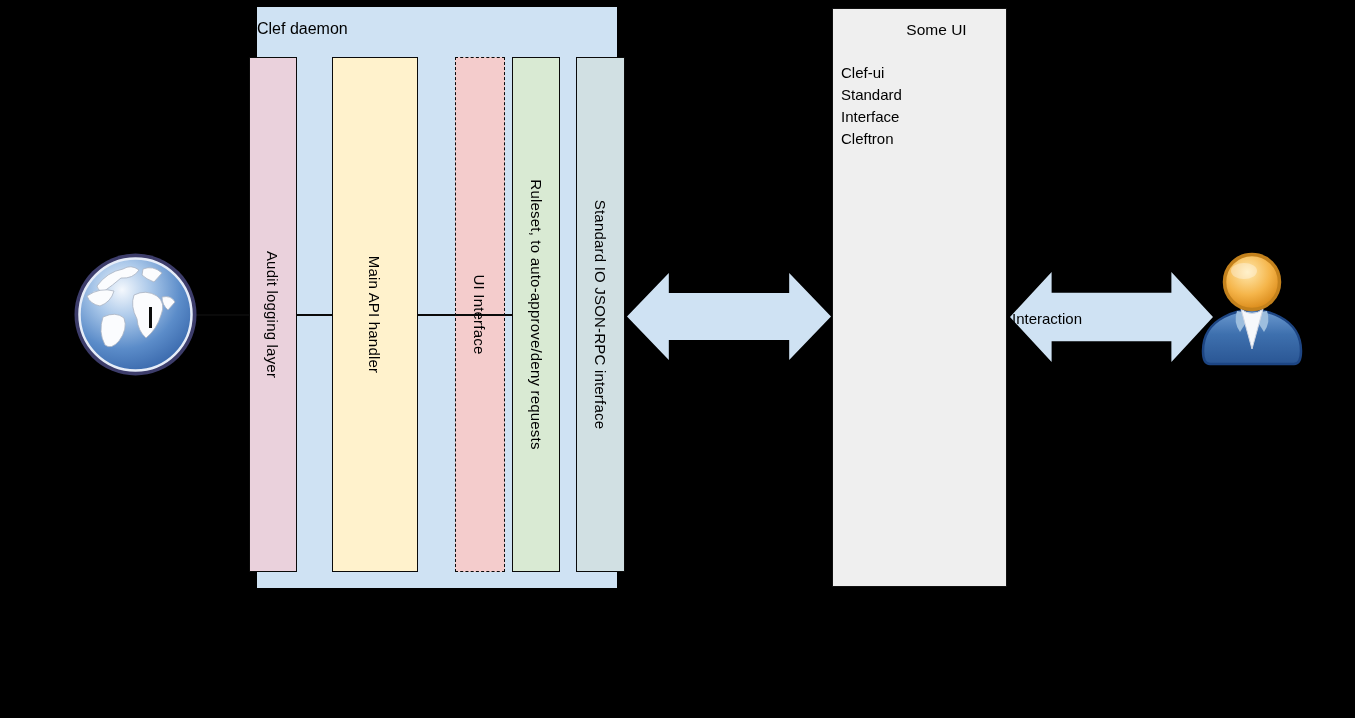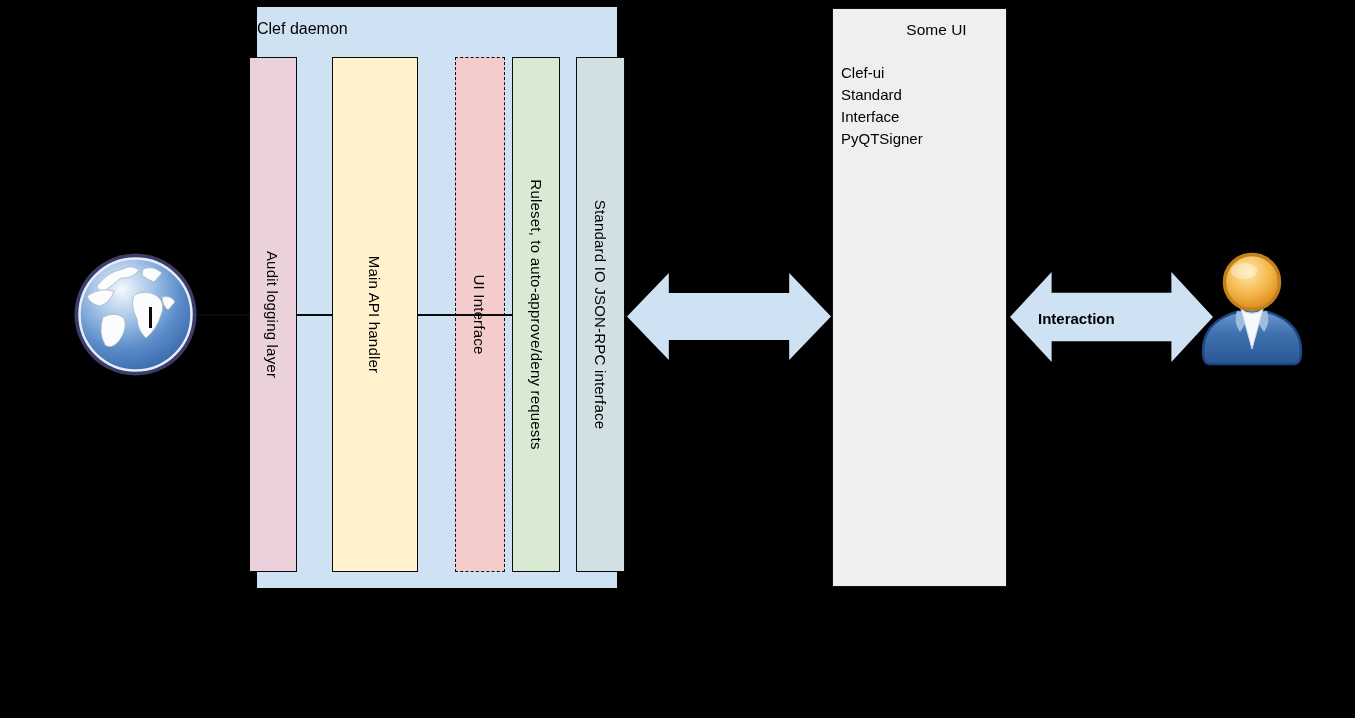--- a/index.html
+++ b/index.html
@@ -27,21 +27,21 @@
   .someui-list{left:841px;top:62px;width:160px;font-size:15px;line-height:22px;z-index:5;}
   
   .dbl-arrow{
     background:#cfe2f3;z-index:5;
     clip-path:polygon(0% 50%,20.5% 0%,20.5% 23%,79.5% 23%,79.5% 0%,100% 50%,79.5% 100%,79.5% 77%,20.5% 77%,20.5% 100%);
   }
   .arrow-stdio{left:627px;top:273px;width:204px;height:87px;}
   .arrow-user{left:1010px;top:272px;width:203px;height:90px;}
   .arrow-label{font-size:15px;line-height:20px;z-index:6;white-space:nowrap;}
   .lbl-stdio{left:655px;top:297px;}
-  .lbl-user{left:1038px;top:309px;font-weight:bold;}
+  .lbl-user{left:1012px;top:309px;}
   .globe-wrap{left:73px;top:252px;width:125px;height:125px;z-index:5;}
   .person-wrap{left:1200px;top:252px;width:104px;height:114px;z-index:7;}
 </style>
 </head>
 <body>
 
 <div class="stage">
 
   <div class="abs daemon-box" style="background: rgb(207, 226, 243);"></div>
   <div class="abs daemon-title">Clef daemon</div>
@@ -66,21 +66,21 @@
   </div>
 
   <div class="abs dbl-arrow arrow-stdio" style="background: rgb(207, 226, 243);"></div>
 
   <div class="abs someui-box" style="background: rgb(239, 239, 239);"></div>
   <div class="abs someui-title">Some UI</div>
   <div class="abs someui-list">
     <div>Clef-ui</div>
     <div>Standard</div>
     <div>Interface</div>
-    <div>PyQTSigner</div>
+    <div>Cleftron</div>
   </div>
 
   <div class="abs dbl-arrow arrow-user" style="background: rgb(207, 226, 243);"></div>
   <div class="abs arrow-label lbl-user">Interaction</div>
 
   <div class="abs globe-wrap">
     <svg width="125" height="125" viewBox="0 0 125 125">
       <defs>
         <radialGradient id="sphereG" cx="38%" cy="28%" r="85%">
           <stop offset="0%" stop-color="#f4f8fd"></stop>

